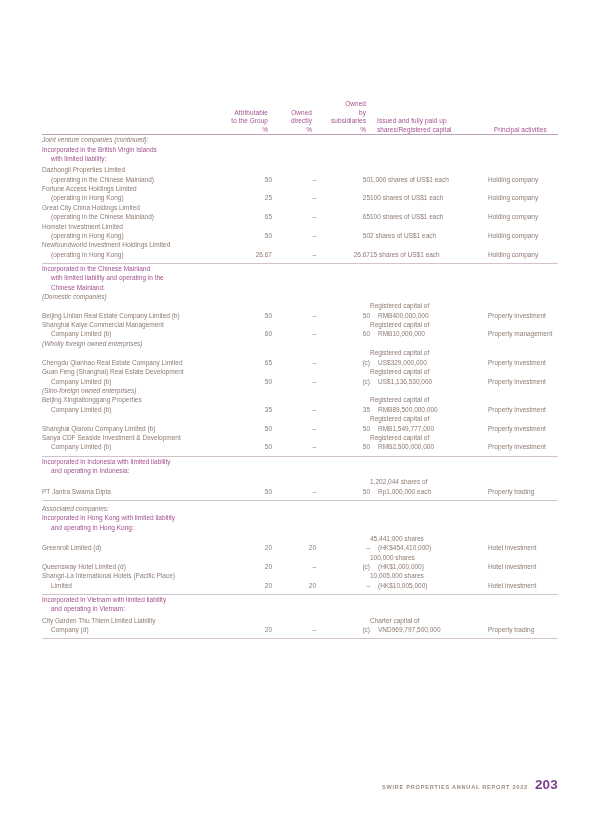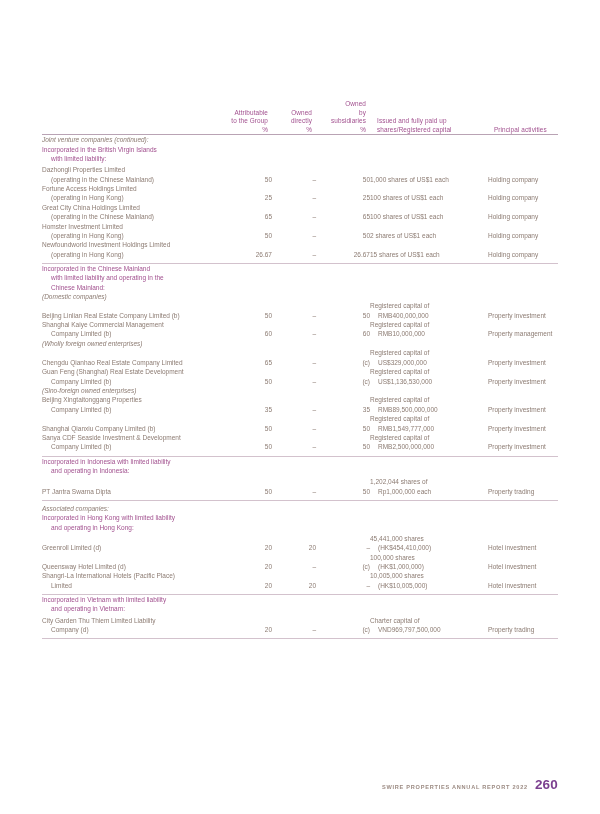--- a/index.html
+++ b/index.html
@@ -563,16 +563,16 @@
       <tr class="rule-thin">
             <td colspan="6"></td>
           </tr>
 
     </tbody>
       </table>
   </div>
 
   <div class="footer">
     <span class="legend">Swire Properties Annual Report 2022</span>
-    <span class="pageno">260</span>
+    <span class="pageno">203</span>
   </div>
 
 </div>
 
 </body></html>

